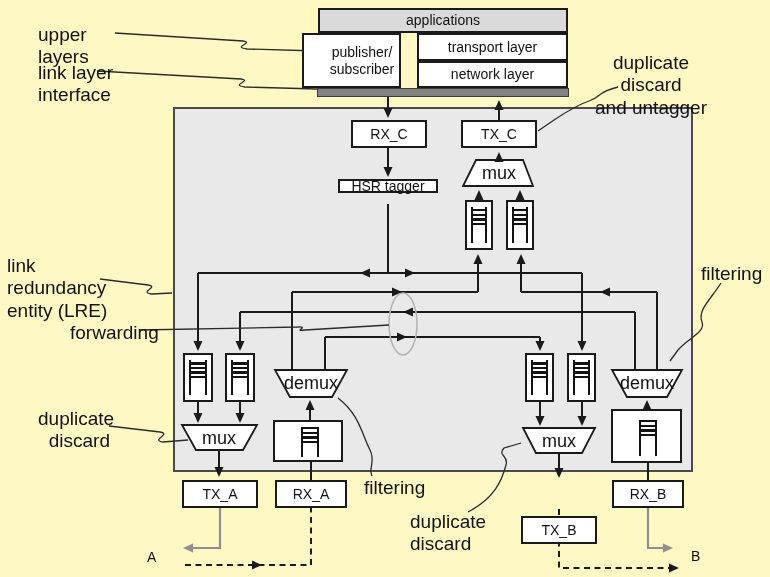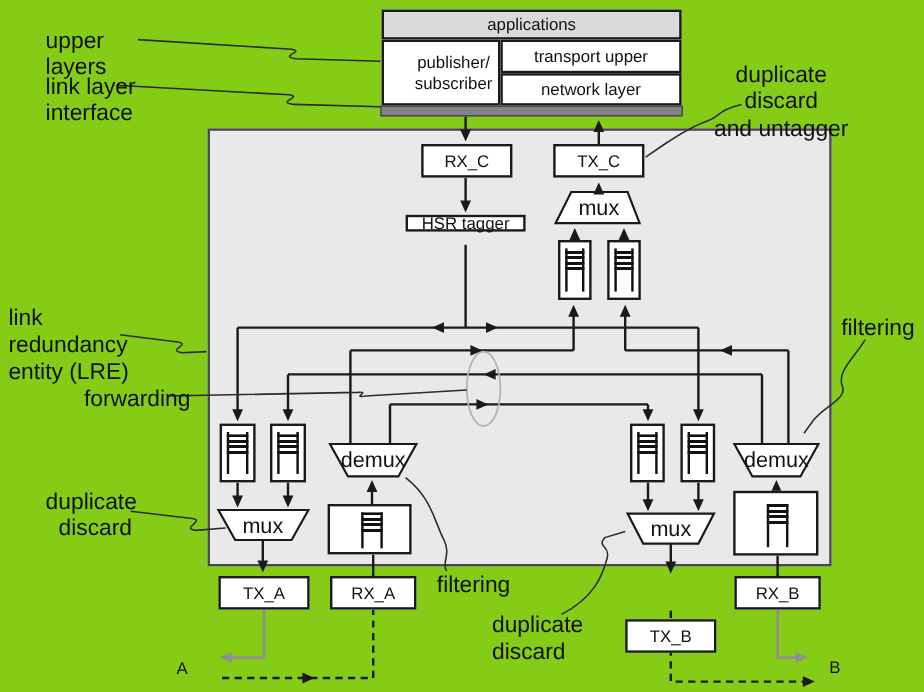--- a/index.html
+++ b/index.html
@@ -1,20 +1,20 @@
 <!DOCTYPE html>
 <html style="--lre-fill: #e9e9e9; --header-fill: #dadada; --interface-bar: #828282; --line: #1a1a1a; --gray-link: #8f8f8f; --ellipse: #b3b3b3;"><head>
 <meta charset="utf-8">
 <style>
   :root{
     --lre-fill:#e9e9e9; --header-fill:#dadada; --interface-bar:#828282;
     --line:#1a1a1a; --gray-link:#8f8f8f; --ellipse:#b3b3b3;
   }
   html,body{margin:0;padding:0;background:#fff;}
-  #canvas{position:relative;width:770px;height:577px;background:#84cc16;overflow:hidden;
+  #canvas{position:relative;width:770px;height:577px;background:#fef9c3;overflow:hidden;
           font-family:"Liberation Sans","DejaVu Sans",sans-serif;color:#111;}
   .box{position:absolute;background:#fff;border:2px solid var(--line);
        display:flex;align-items:center;justify-content:center;
        font-size:14px;line-height:1.15;text-align:center;box-sizing:border-box;}
   .fill-gray{background:var(--header-fill);}
   .lre{position:absolute;left:173px;top:107px;width:520px;height:365px;
        background:var(--lre-fill);border:2px solid #4a4a4a;box-sizing:border-box;}
   .bar{position:absolute;left:317px;top:88px;width:252px;height:9px;
        background:var(--interface-bar);border:1px solid #3a3a3a;box-sizing:border-box;}
   .lbl{position:absolute;font-size:19px;line-height:1.18;white-space:pre-line;}
@@ -141,26 +141,26 @@
       <path class="callout" d="M109,426 L160,432 C172,434 150,440 163,442 L188,440"></path>
       <path class="callout" d="M338,398 C360,415 362,435 370,450 C376,462 368,468 372,476"></path>
       <path class="callout" d="M468,512 C495,498 502,480 506,465 C509,455 497,456 504,448 L521,443"></path>
       <path class="callout" d="M721,283 C712,298 697,310 702,322 C706,332 688,338 678,350 L670,361"></path>
     </g>
   </svg>
 
   <div class="box fill-gray" style="left:318px;top:8px;width:250px;height:25px;">
     <span>applications</span>
   </div>
-  <div class="box multiline" style="left:318px;top:33px;width:99px;height:55px;padding-left:21px;">
+  <div class="box multiline" style="left:302px;top:33px;width:99px;height:55px;padding-left:21px;">
     <span class="multiline">publisher/
 subscriber</span>
   </div>
   <div class="box" style="left:417px;top:33px;width:151px;height:28px;">
-    <span>transport upper</span>
+    <span>transport layer</span>
   </div>
   <div class="box" style="left:417px;top:61px;width:151px;height:27px;">
     <span>network layer</span>
   </div>
   <div class="bar"></div>
 
   <div class="box" style="left:351px;top:120px;width:76px;height:28px;">
     <span>RX_C</span>
   </div>
   <div class="box" style="left:461px;top:120px;width:76px;height:28px;">

